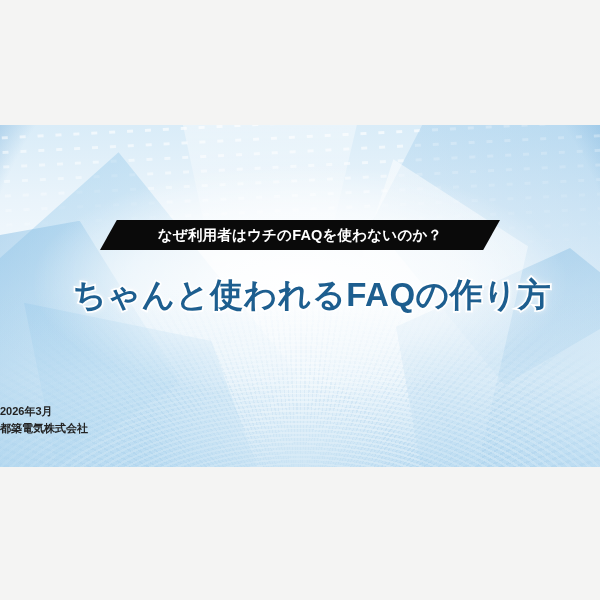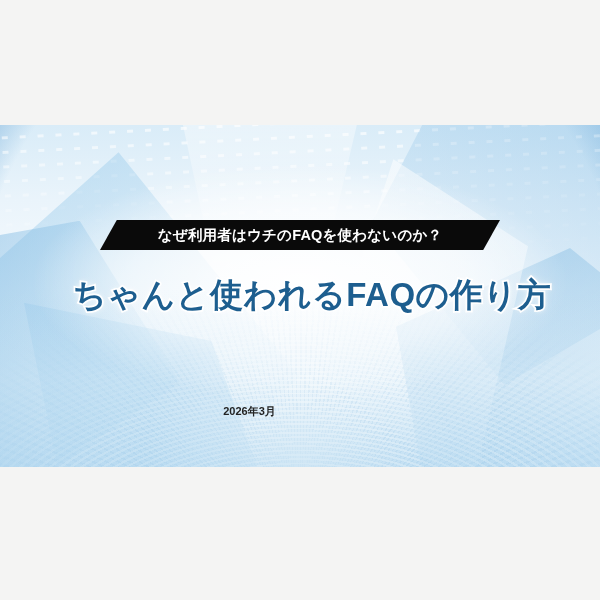--- a/index.html
+++ b/index.html
@@ -189,21 +189,21 @@
       0 0 5px rgba(255,255,255,0.95),
       0 0 10px rgba(255,255,255,0.75);
   }
 
   
   #footer-center {
     position: absolute;
     left: 0;
     top: 278px;
     width: 499px;
-    text-align: center;
+    text-align: left;
     color: #232323;
     line-height: 1.55;
   }
   .footer-line { font-size: 11px; font-weight: 700; }
 </style>
 </head>
 <body>
 
 <div id="viewport">
 
@@ -228,16 +228,17 @@
     <div class="bg-layer bg-bottom"></div>
 
     <div id="banner">
       <span id="banner-text">なぜ利用者はウチのFAQを使わないのか？</span>
     </div>
 
     <div id="title">ちゃんと使われるFAQの作り方</div>
 
     <div id="footer-center">
       <div class="footer-line">2026年3月</div>
+      <div class="footer-line">都築電気株式会社</div>
     </div>
 
   </div>
 </div>
 
 </body></html>

